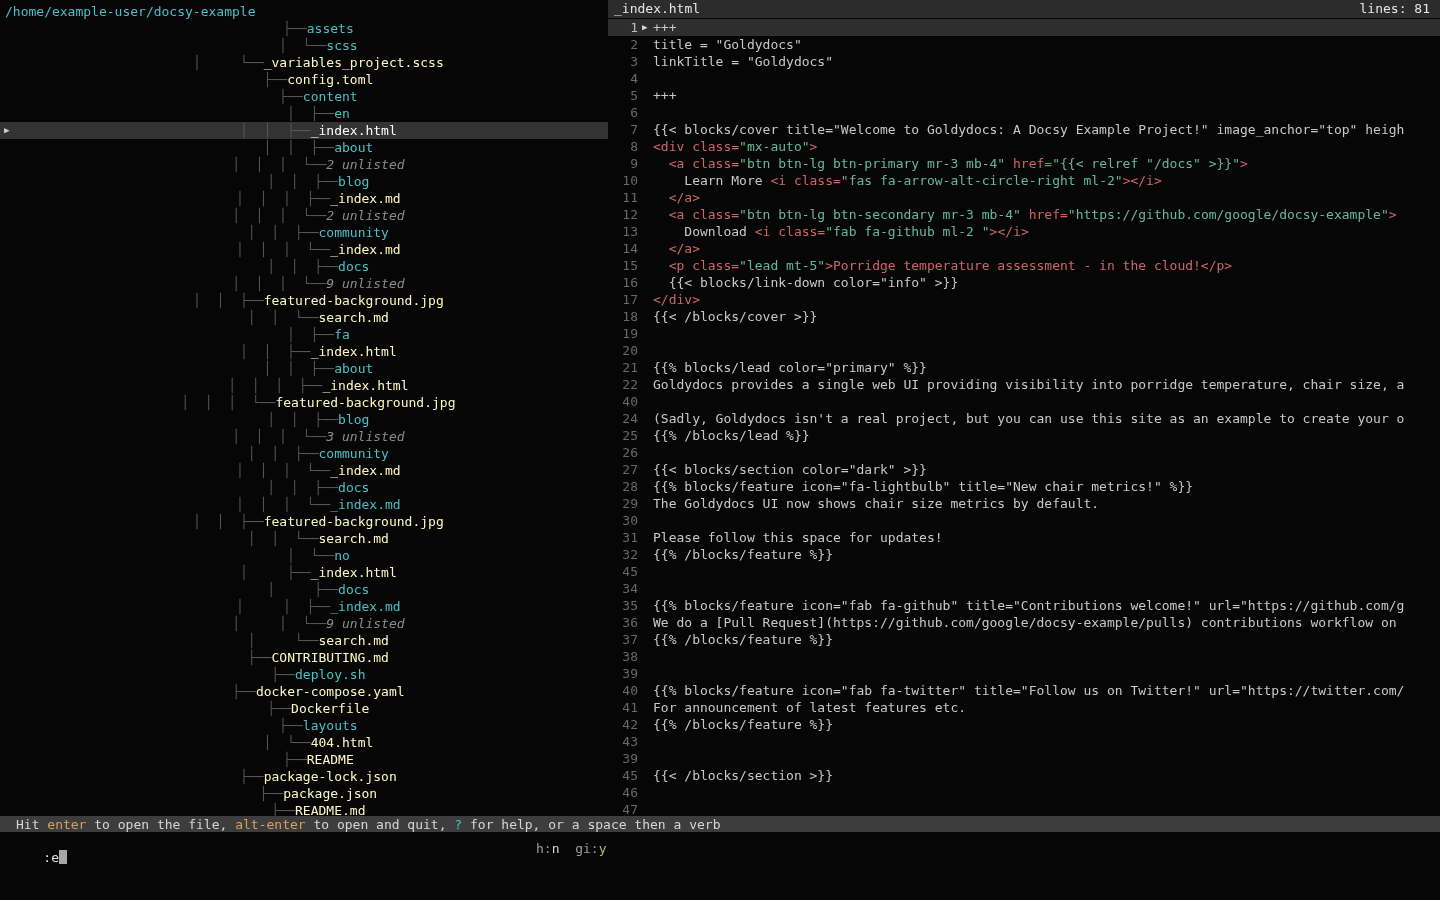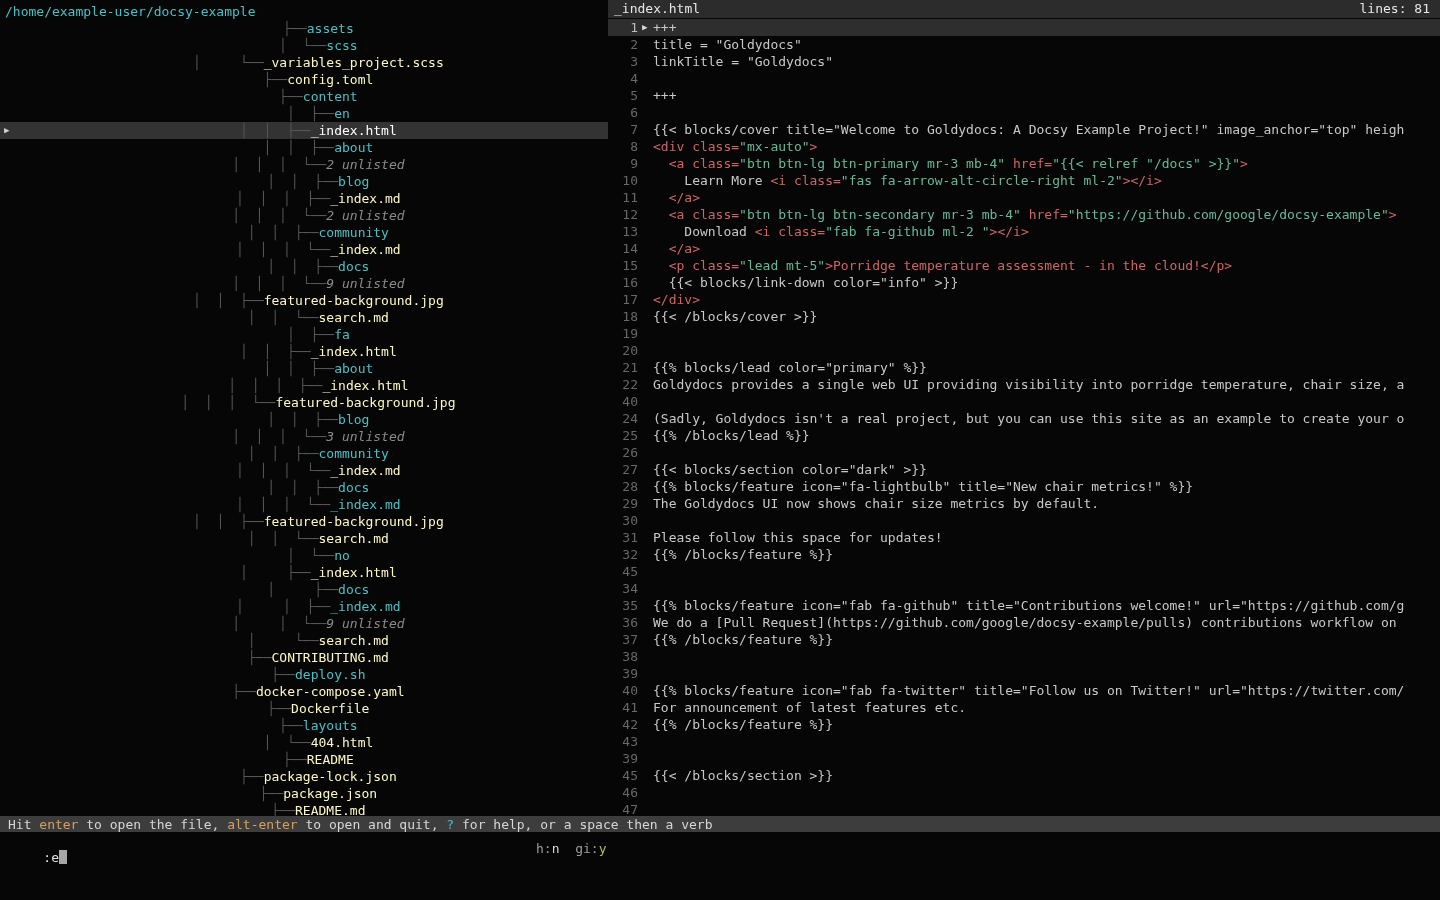--- a/index.html
+++ b/index.html
@@ -33,21 +33,21 @@
   .code-row.selected { background:#2e2e2e; }
   .ln { width:30px; flex:none; text-align:right; color:#686868; }
   .code-row.selected .ln { color:#bcbcbc; }
   .mk { width:15px; flex:none; padding-left:4px; line-height:17px; font-size:9px; color:#d8d8d8; }
   .code { flex:1; overflow:hidden; }
   .c-p { color:#c8c8c8; }
   .c-t { color:var(--tag,#cc6666); }
   .c-s { color:var(--str,#68b899); }
 
   
-  .status-bar { height:17px; line-height:17px; background:var(--statusbg,#3d3d3d); padding-left:8px; white-space:pre; overflow:hidden; }
+  .status-bar { height:17px; line-height:17px; background:var(--statusbg,#3d3d3d); padding-left:16px; white-space:pre; overflow:hidden; }
   .st-p { color:#d6d6d6; }
   .st-a { color:var(--accent,#d7a05f); }
   .st-c { color:var(--teal,#4ac0c6); }
   .input-bar { flex:1; position:relative; padding-left:12px; line-height:17px; white-space:pre; background:#060606; }
   .command-text { color:#e2e2e2; }
   .cursor { display:inline-block; width:8px; height:14px; background:#a6a6a6; vertical-align:-2px; }
   .flags { position:absolute; left:536px; top:8px; line-height:17px; white-space:pre; }
   .flag-label { color:#9e9e9e; }
 </style>
 </head>

